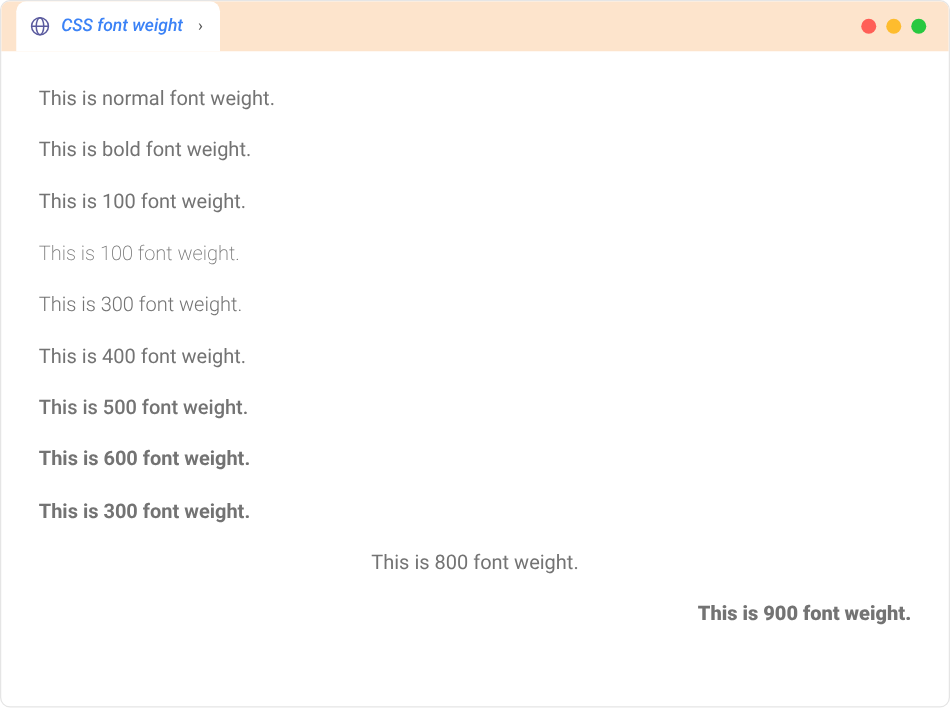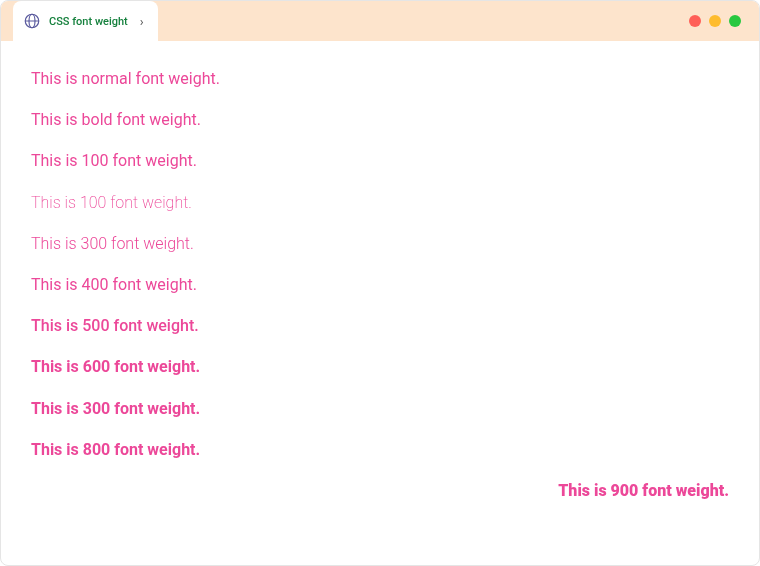--- a/index.html
+++ b/index.html
@@ -33,23 +33,24 @@
       position: relative;
     }
     .tab svg.globe {
       width: 18px;
       height: 18px;
       stroke: #5a5a9e;
       fill: none;
       stroke-width: 1.6;
     }
     .tab .tab-title {
-      font-size: 11px;
-      color: #15803d;
+      font-size: 14px;
+      color: #3b82f6;
       font-weight: 500;
+      font-style: italic;
     }
     .tab .chev {
       font-size: 13px;
       color: #555;
       margin-left: 4px;
     }
     .traffic-lights {
       position: absolute;
       right: 18px;
       top: 50%;
@@ -63,34 +64,34 @@
       border-radius: 50%;
     }
     .dot-red { background: #ff5f57; }
     .dot-yellow { background: #febc2e; }
     .dot-green { background: #28c840; }
     .content {
       padding: 28px 30px;
     }
     .content p {
       font-size: 16px;
-      color: #ec4899;
+      color: #737373;
       margin-bottom: 22px;
       line-height: 1.2;
     }
     .fw-normal { font-weight: 400; }
     .fw-bold { font-weight: 400; }
     .fw-100 { font-weight: 400; color: #bfbfbf; }
     .fw-200 { font-weight: 200; color: #a8a8a8; }
     .fw-300 { font-weight: 300; color: #6a6a6a; }
     .fw-400 { font-weight: 400; }
     .fw-500 { font-weight: 500; }
     .fw-600 { font-weight: 700; }
     .fw-700 { font-weight: 700; }
-    .fw-800 { font-weight: 700; }
+    .fw-800 { font-weight: 400; text-align: center; }
     .fw-900 { font-weight: 900; text-align: right; }
   </style>
 </head>
 <body>
 
 <div class="titlebar">
   <div class="tab">
     <svg class="globe" viewBox="0 0 24 24">
       <circle cx="12" cy="12" r="9"></circle>
       <ellipse cx="12" cy="12" rx="4" ry="9"></ellipse>

